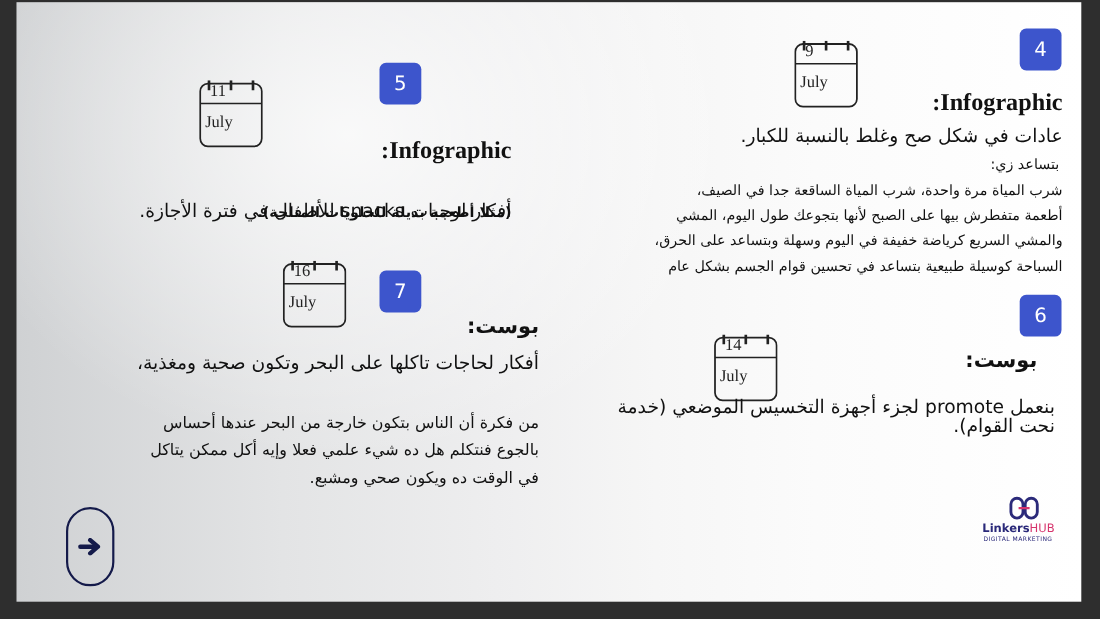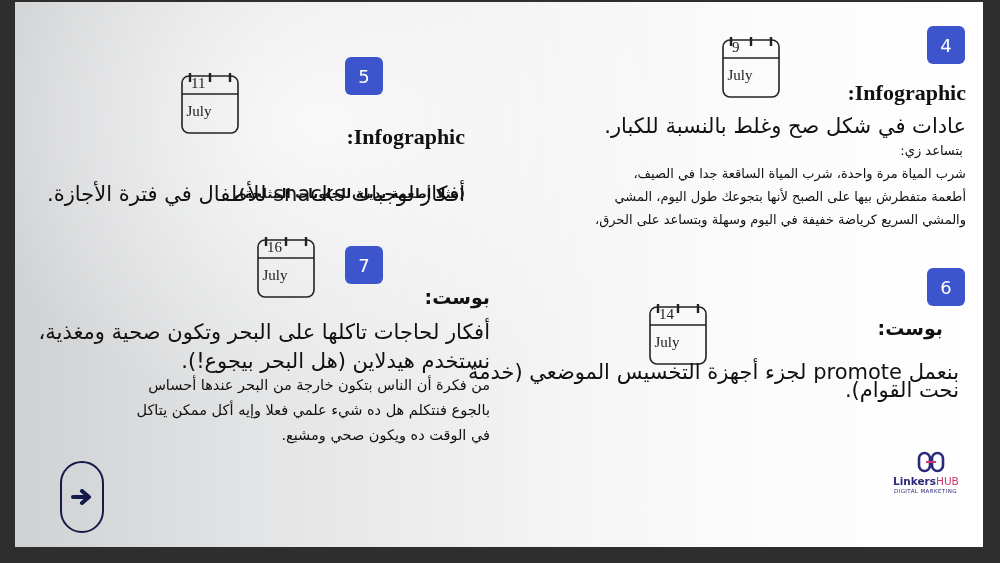--- a/index.html
+++ b/index.html
@@ -37,21 +37,21 @@
     font-size: 22px; color: #111; direction: ltr; white-space: nowrap; text-align: center;
   }
   .heading-ar {
     position: absolute; font-family: "DejaVu Sans", sans-serif; font-weight: bold;
     font-size: 19px; color: #111; direction: rtl; white-space: nowrap;
   }
   .ar {
     position: absolute; direction: rtl; text-align: right; color: #111;
     font-family: "DejaVu Sans", sans-serif; white-space: nowrap;
   }
-  .ar.l { font-size: 21px; }
+  .ar.l { font-size: 17px; }
   .ar.m { font-size: 14.5px; }
   .ar.s { font-size: 13px; }
 
   .nav-btn {
     position: absolute; left: 45px; top: 459px; width: 44px; height: 72px;
     border: 2px solid #141a4a; border-radius: 22px;
     display: flex; align-items: center; justify-content: center; cursor: pointer;
   }
 
   .logo { position: absolute; left: 878px; top: 449px; width: 80px; height: 44px; }
@@ -77,20 +77,21 @@
     </svg>
     <span class="day">9</span>
     <span class="month">July</span>
   </div>
   <div class="heading-en" style="right:17px; top:78px;">:Infographic</div>
   <div class="ar l" style="right:17px; top:112px;">عادات في شكل صح وغلط بالنسبة للكبار.</div>
   <div class="ar s" style="right:20px; top:141px;">بتساعد زي:</div>
   <div class="ar s" style="right:17px; top:164px;">شرب المياة مرة واحدة، شرب المياة الساقعة جدا في الصيف،</div>
   <div class="ar s" style="right:17px; top:187px;">أطعمة متفطرش بيها على الصبح لأنها بتجوعك طول اليوم، المشي</div>
   <div class="ar s" style="right:17px; top:210px;">والمشي السريع كرياضة خفيفة في اليوم وسهلة وبتساعد على الحرق،</div>
+  <div class="ar s" style="right:17px; top:233px;">السباحة كوسيلة طبيعية بتساعد في تحسين قوام الجسم بشكل عام</div>
 
   <div class="badge" style="left:330px; top:55px;">
       <span>5</span>
     </div>
   <div class="cal" style="left:166px; top:71px;">
     <svg width="58" height="62" viewBox="0 0 58 62">
       <rect x="1" y="3" width="56" height="57" rx="7" fill="none" stroke="#222" stroke-width="1.6"></rect>
       <line x1="1" y1="21" x2="57" y2="21" stroke="#222" stroke-width="1.4"></line>
       <line x1="9" y1="0" x2="9" y2="9" stroke="#222" stroke-width="2.4"></line>
       <line x1="29" y1="0" x2="29" y2="9" stroke="#222" stroke-width="2.4"></line>
@@ -130,21 +131,20 @@
       <line x1="1" y1="21" x2="57" y2="21" stroke="#222" stroke-width="1.4"></line>
       <line x1="9" y1="0" x2="9" y2="9" stroke="#222" stroke-width="2.4"></line>
       <line x1="29" y1="0" x2="29" y2="9" stroke="#222" stroke-width="2.4"></line>
       <line x1="49" y1="0" x2="49" y2="9" stroke="#222" stroke-width="2.4"></line>
     </svg>
     <span class="day">16</span>
     <span class="month">July</span>
   </div>
   <div class="heading-ar" style="right:493px; top:284px;">بوست:</div>
   <div class="ar l" style="right:493px; top:318px;">أفكار لحاجات تاكلها على البحر وتكون صحية ومغذية،</div>
-  <div class="ar l" style="right:493px; top:347px;">نستخدم هيدلاين (هل البحر بيجوع!).</div>
   <div class="ar m" style="right:493px; top:375px;margin-left:43px;">من فكرة أن الناس بتكون خارجة من البحر عندها أحساس</div>
   <div class="ar m" style="right:493px; top:400px;">بالجوع فنتكلم هل ده شيء علمي فعلا وإيه أكل ممكن يتاكل</div>
   <div class="ar m" style="right:493px; top:425px;">في الوقت ده ويكون صحي ومشبع.</div>
 
   <div class="nav-btn">
     <svg width="22" height="16" viewBox="0 0 22 16">
       <line x1="2" y1="8" x2="14" y2="8" stroke="#141a4a" stroke-width="4" stroke-linecap="round"></line>
       <polyline points="11,2 18,8 11,14" fill="none" stroke="#141a4a" stroke-width="4" stroke-linecap="round" stroke-linejoin="round"></polyline>
     </svg>
   </div>

